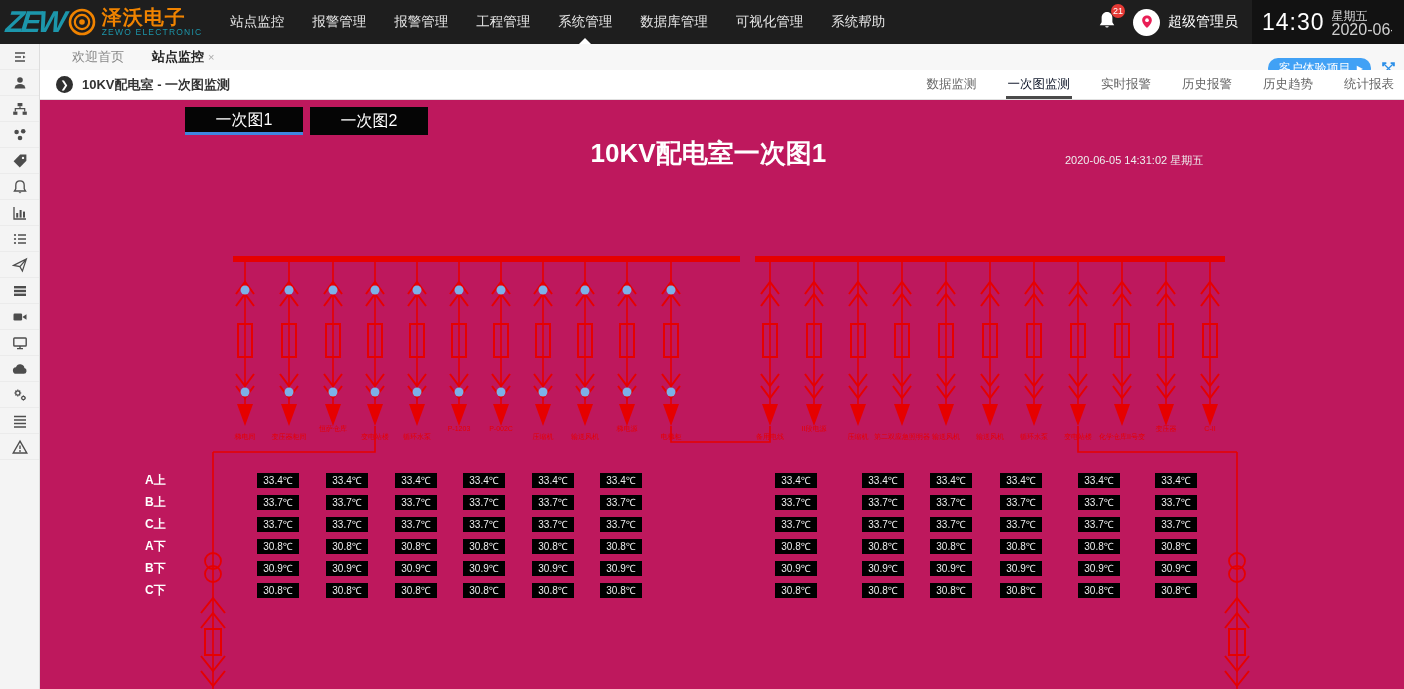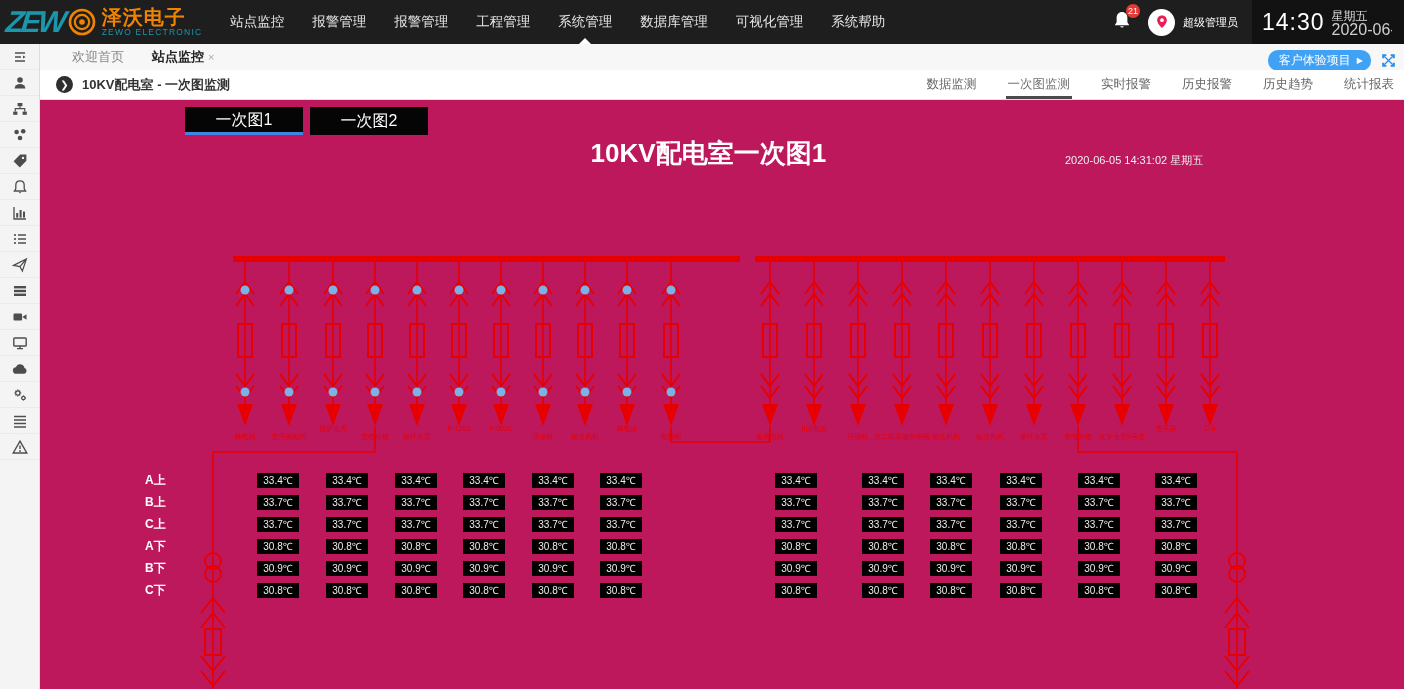--- a/index.html
+++ b/index.html
@@ -14,51 +14,51 @@
   .logo-cn{color:#f08300;font-weight:bold;font-size:20px;line-height:20px;letter-spacing:1px}
   .logo-en{color:#1c96ab;font-size:8.5px;letter-spacing:1.2px;line-height:10px}
   .menu{display:flex;height:100%;margin-left:14px}
   .menu-item{position:relative;color:#e6e6e6;font-size:13.5px;line-height:44px;padding:0 14px;cursor:pointer;white-space:nowrap}
   .menu-item .caret{position:absolute;bottom:0;left:50%;margin-left:-6px;width:0;height:0;border-left:6px solid transparent;border-right:6px solid transparent;border-bottom:6px solid #fff}
   .nav-spacer{flex:1}
   .nav-right{display:flex;align-items:center;height:100%}
   .bell-wrap{position:relative;margin-right:16px;cursor:pointer}
   .badge{position:absolute;top:-5px;right:-8px;min-width:14px;height:14px;border-radius:8px;background:#e53935;color:#fff;font-size:9px;line-height:14px;text-align:center;padding:0 2px}
   .avatar{width:27px;height:27px;border-radius:50%;background:#fff;display:flex;align-items:center;justify-content:center;margin-right:8px;cursor:pointer}
-  .username{color:#fff;font-size:11px;margin-right:14px;cursor:pointer;white-space:nowrap}
+  .username{color:#fff;font-size:14px;margin-right:14px;cursor:pointer;white-space:nowrap}
   .clock{height:100%;background:#121212;display:flex;align-items:center;padding:0 4px 0 10px;gap:7px;width:152px;overflow:hidden}
   .clock .time{color:#fff;font-size:23px;letter-spacing:1px}
   .clock-right{color:#ddd;overflow:hidden;white-space:nowrap;width:60px}
   .clock-right .wd{font-size:12px;line-height:14px}
   .clock-right .dt{font-size:16px;line-height:13px;color:#cfcfcf}
 
   
   .sidebar{position:absolute;left:0;top:44px;width:40px;bottom:0;background:#f4f4f4;border-right:1px solid #ddd;z-index:5}
   .side-icon{width:100%;height:26px;display:flex;align-items:center;justify-content:center;border-bottom:1px solid #ebebeb;cursor:pointer}
   .side-icon svg{display:block}
 
   
-  .tabbar{position:absolute;left:40px;top:44px;right:0;height:37px;background:#f7f7f7;border-bottom:4px solid #b91c1c;display:flex;align-items:center}
+  .tabbar{position:absolute;left:40px;top:44px;right:0;height:37px;background:#f7f7f7;border-bottom:2px solid #b91c1c;display:flex;align-items:flex-end}
   .tabs{display:flex;height:100%;margin-left:18px}
   .tab{position:relative;font-size:13px;color:#888;padding:0 14px;line-height:25px;cursor:pointer;white-space:nowrap}
   .tab.active{color:#222;font-weight:bold}
   .tab.active::after{content:"";position:absolute;left:6px;right:6px;bottom:0;height:3px;background:#333}
   .tab .close{color:#aaa;font-size:11px;margin-left:4px;font-weight:normal}
   .tab-right{margin-left:auto;display:flex;align-items:center;gap:10px;padding-right:8px}
   .pill{display:inline-flex;align-items:center;background:#41a1f5;color:#fff;font-size:12px;border-radius:10px;padding:2px 8px 2px 11px;cursor:pointer;white-space:nowrap}
   .pill-play{font-size:8px;margin-left:6px}
 
   
   .crumbrow{position:absolute;left:40px;top:70px;right:0;height:30px;background:#fff;border-bottom:1px solid #e0e0e0;display:flex;align-items:center}
   .crumb-left{display:flex;align-items:center;margin-left:16px}
   .crumb-icon{width:17px;height:17px;border-radius:50%;background:#2f2f2f;color:#fff;font-size:10px;line-height:17px;text-align:center;cursor:pointer}
   .crumb-title{font-size:13px;color:#333;font-weight:bold;margin-left:9px;white-space:nowrap}
   .section-links{margin-left:auto;display:flex;gap:31px;padding-right:10px}
   .slink{position:relative;font-size:12.5px;color:#666;cursor:pointer;padding:6px 0;white-space:nowrap}
-  .slink.active{color:#737373}
+  .slink.active{color:#0f172a}
   .slink.active::after{content:"";position:absolute;left:-2px;right:-2px;bottom:0;height:3px;background:#4a4a4a}
 
   
   .main{position:absolute;left:40px;top:100px;right:0;bottom:0;background:#be185d;overflow:hidden}
   .view-btns{position:absolute;left:145px;top:7px;display:flex;gap:7px}
   .vbtn{width:118px;height:28px;background:#050505;color:#fff;font-size:16px;text-align:center;line-height:28px;cursor:pointer}
   .vbtn.active{border-bottom:3px solid #3e86e0;line-height:25px}
   .diagram-title{position:absolute;left:49%;transform:translateX(-50%);top:36px;color:#fff;font-size:26px;font-weight:600;white-space:nowrap}
   .diagram-ts{position:absolute;left:1025px;top:53px;color:#eee;font-size:11px;white-space:nowrap}
   #diagram{position:absolute;left:0;top:0}

